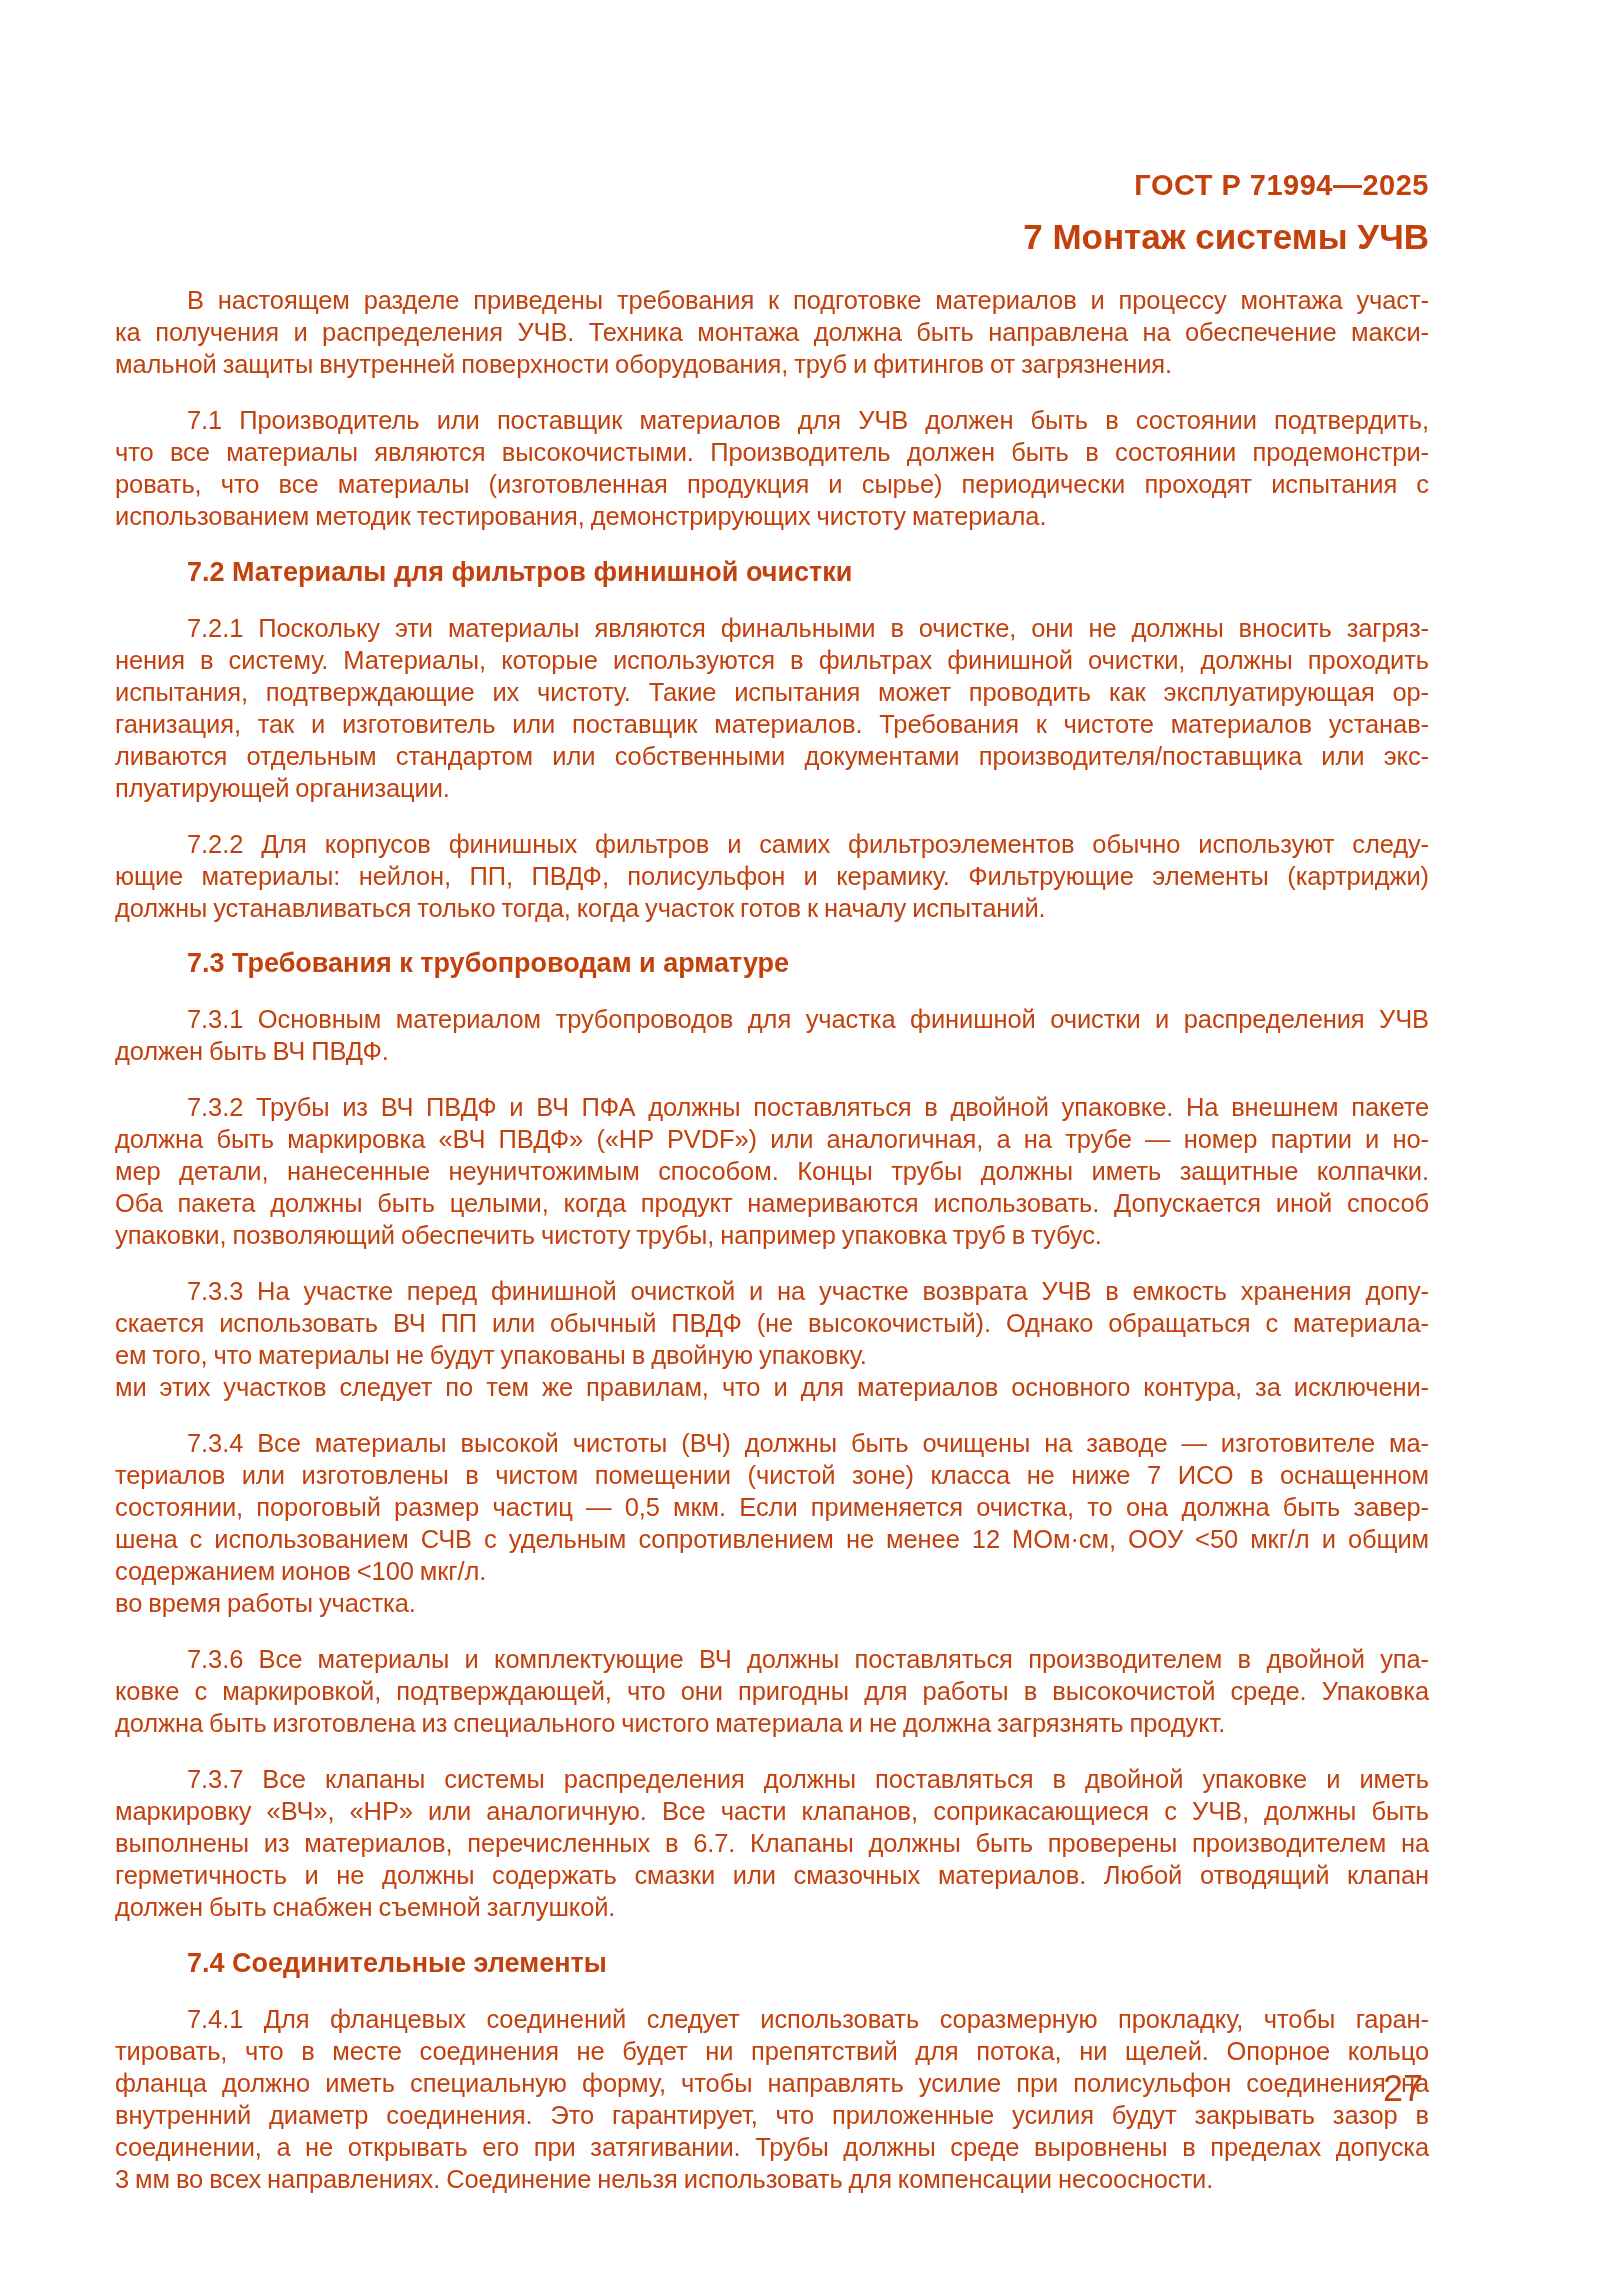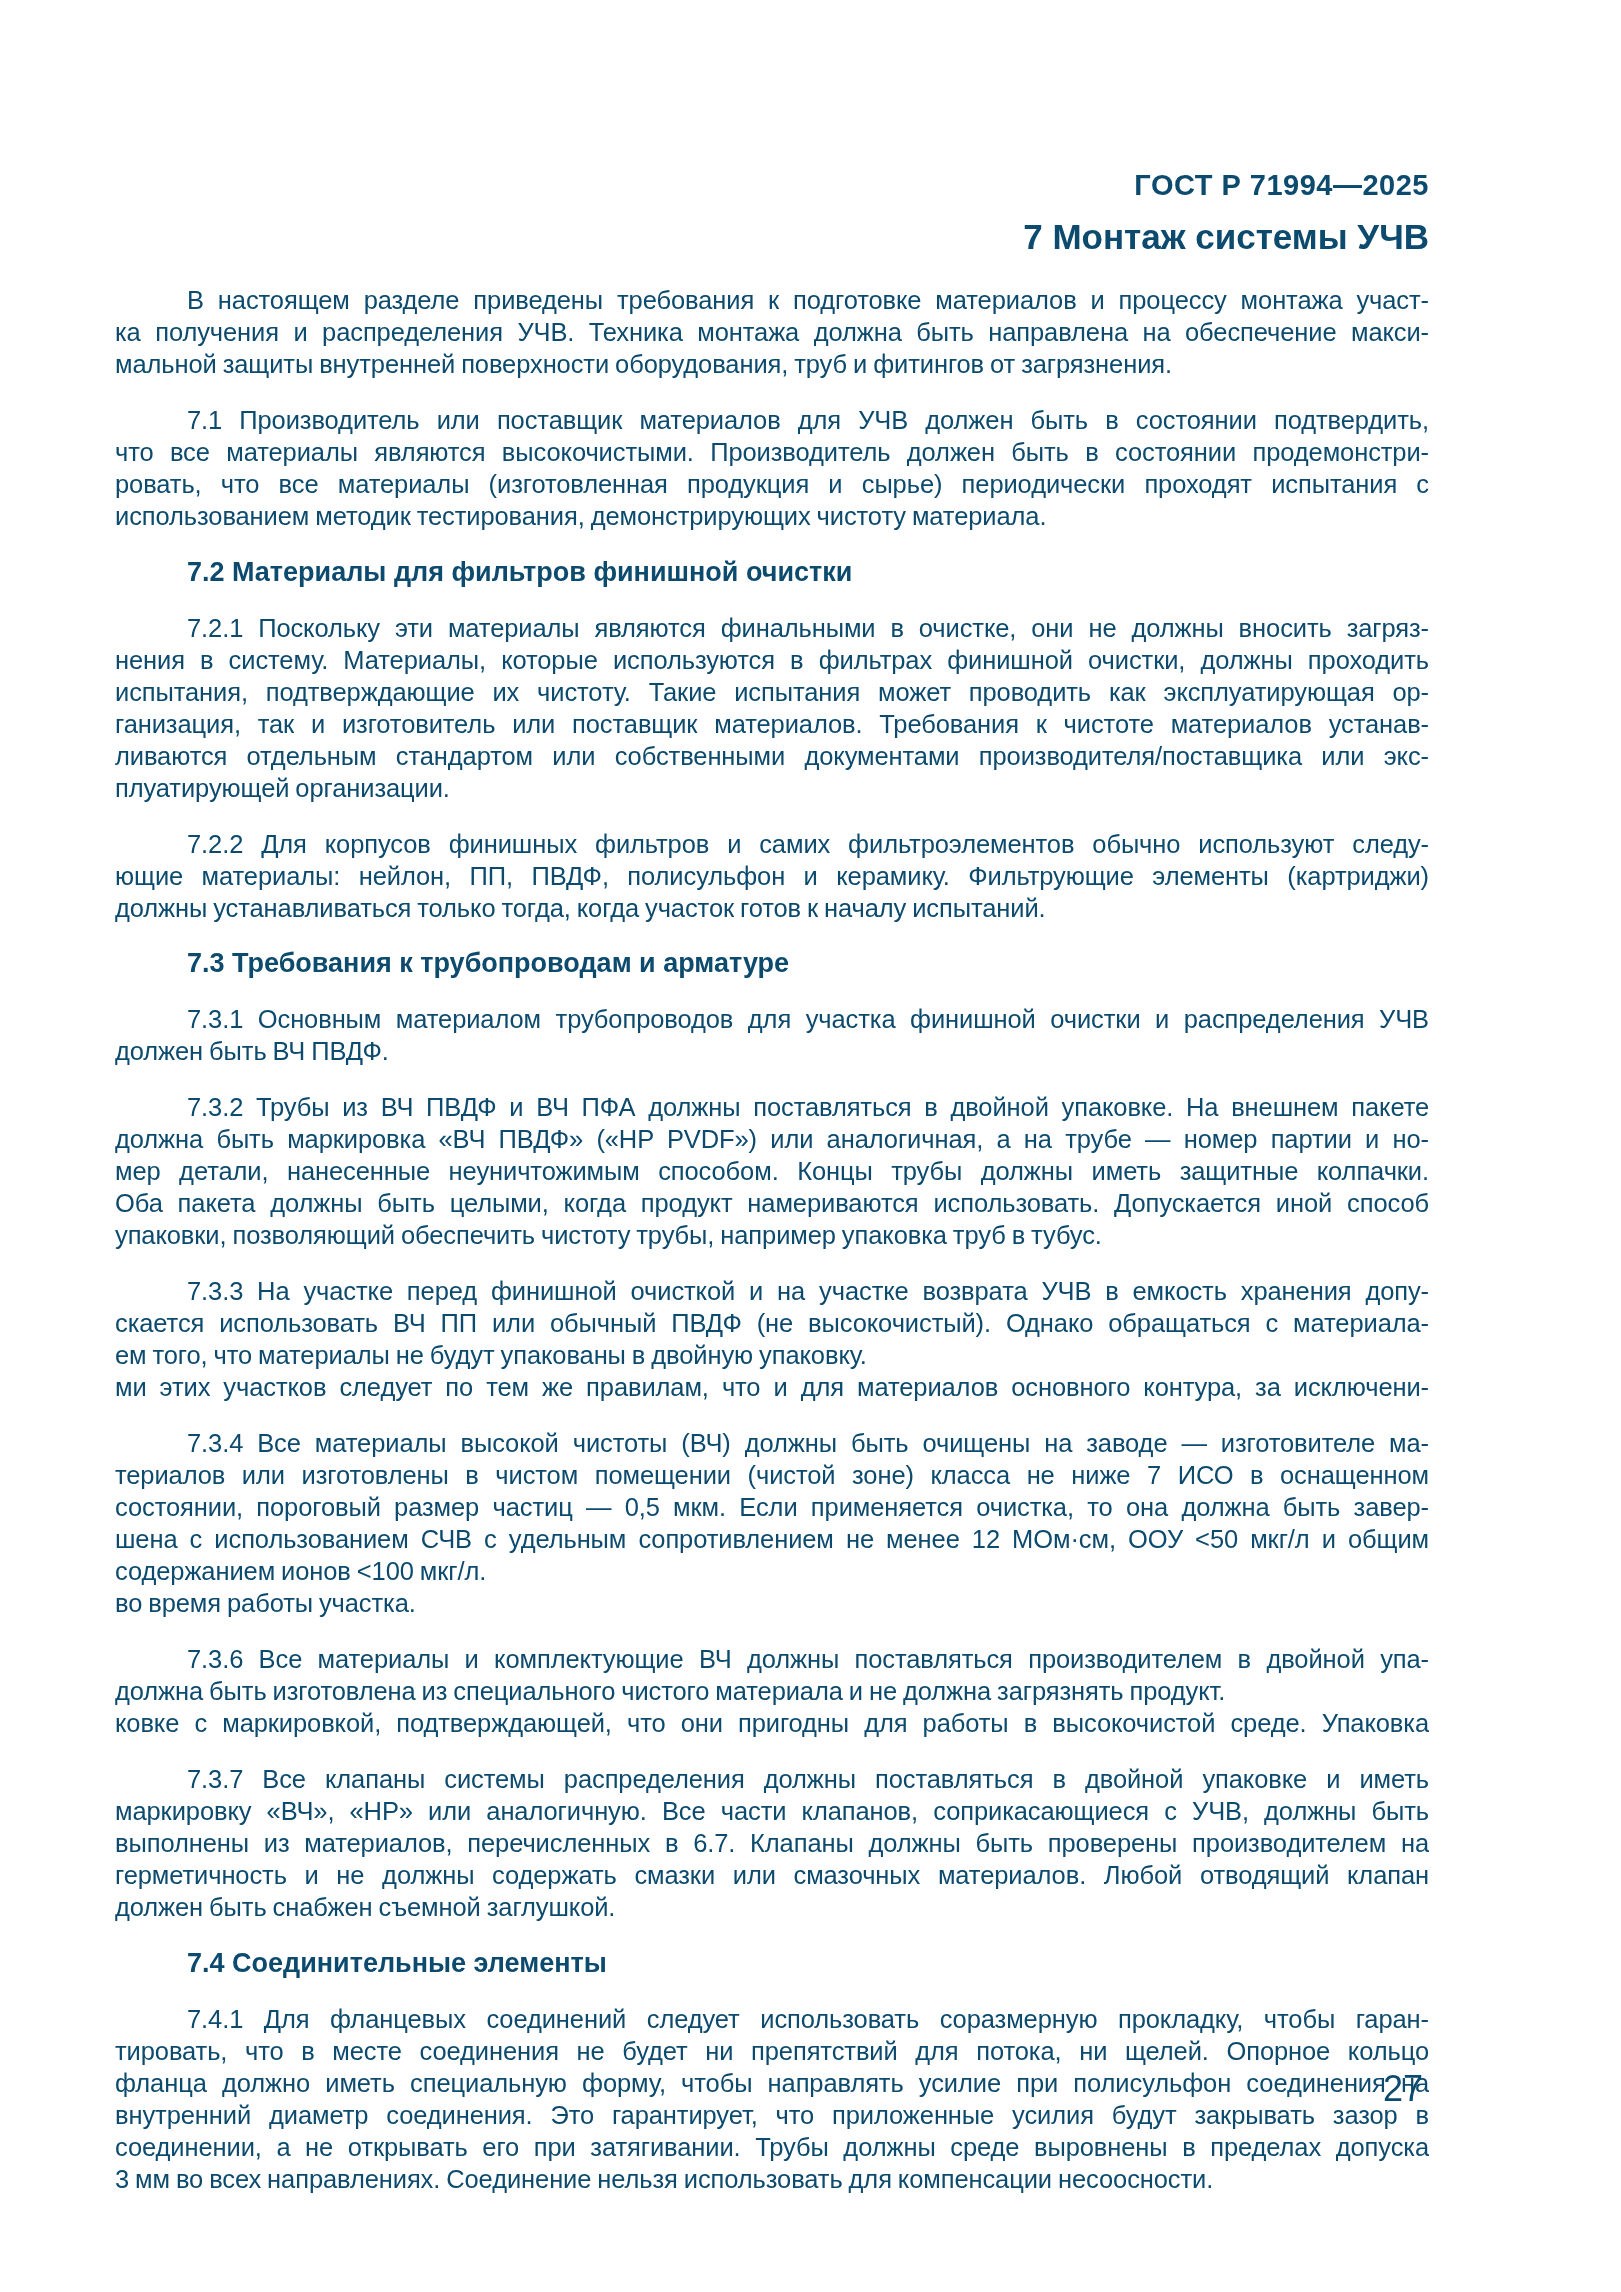--- a/index.html
+++ b/index.html
@@ -7,21 +7,21 @@
     margin: 0;
     padding: 0;
     background: #e8e8e8;
   }
   .page {
     position: relative;
     width: 1621px;
     height: 2293px;
     background: #ffffff;
     font-family: "Liberation Sans", "DejaVu Sans", sans-serif;
-    color: #0c4a6e;
+    color: #c2410c;
     overflow: hidden;
     margin: 0 auto;
   }
   .running-header {
     position: absolute;
     top: 169px;
     left: 115px;
     width: 1314px;
     text-align: right;
     font-size: 29px;
@@ -139,22 +139,22 @@
         <div class="line">шена с использованием СЧВ с удельным сопротивлением не менее 12 МОм·см, ООУ &lt;50 мкг/л и общим</div>
         <div class="line last">содержанием ионов &lt;100 мкг/л.</div>
       </div>
 
     <div class="para">
         <div class="line last">во время работы участка.</div>
       </div>
 
     <div class="para">
         <div class="line first">7.3.6 Все материалы и комплектующие ВЧ должны поставляться производителем в двойной упа-</div>
+        <div class="line">ковке с маркировкой, подтверждающей, что они пригодны для работы в высокочистой среде. Упаковка</div>
         <div class="line last">должна быть изготовлена из специального чистого материала и не должна загрязнять продукт.</div>
-        <div class="line">ковке с маркировкой, подтверждающей, что они пригодны для работы в высокочистой среде. Упаковка</div>
       </div>
 
     <div class="para">
         <div class="line first">7.3.7 Все клапаны системы распределения должны поставляться в двойной упаковке и иметь</div>
         <div class="line">маркировку «ВЧ», «HP» или аналогичную. Все части клапанов, соприкасающиеся с УЧВ, должны быть</div>
         <div class="line">выполнены из материалов, перечисленных в 6.7. Клапаны должны быть проверены производителем на</div>
         <div class="line">герметичность и не должны содержать смазки или смазочных материалов. Любой отводящий клапан</div>
         <div class="line last">должен быть снабжен съемной заглушкой.</div>
       </div>
 

